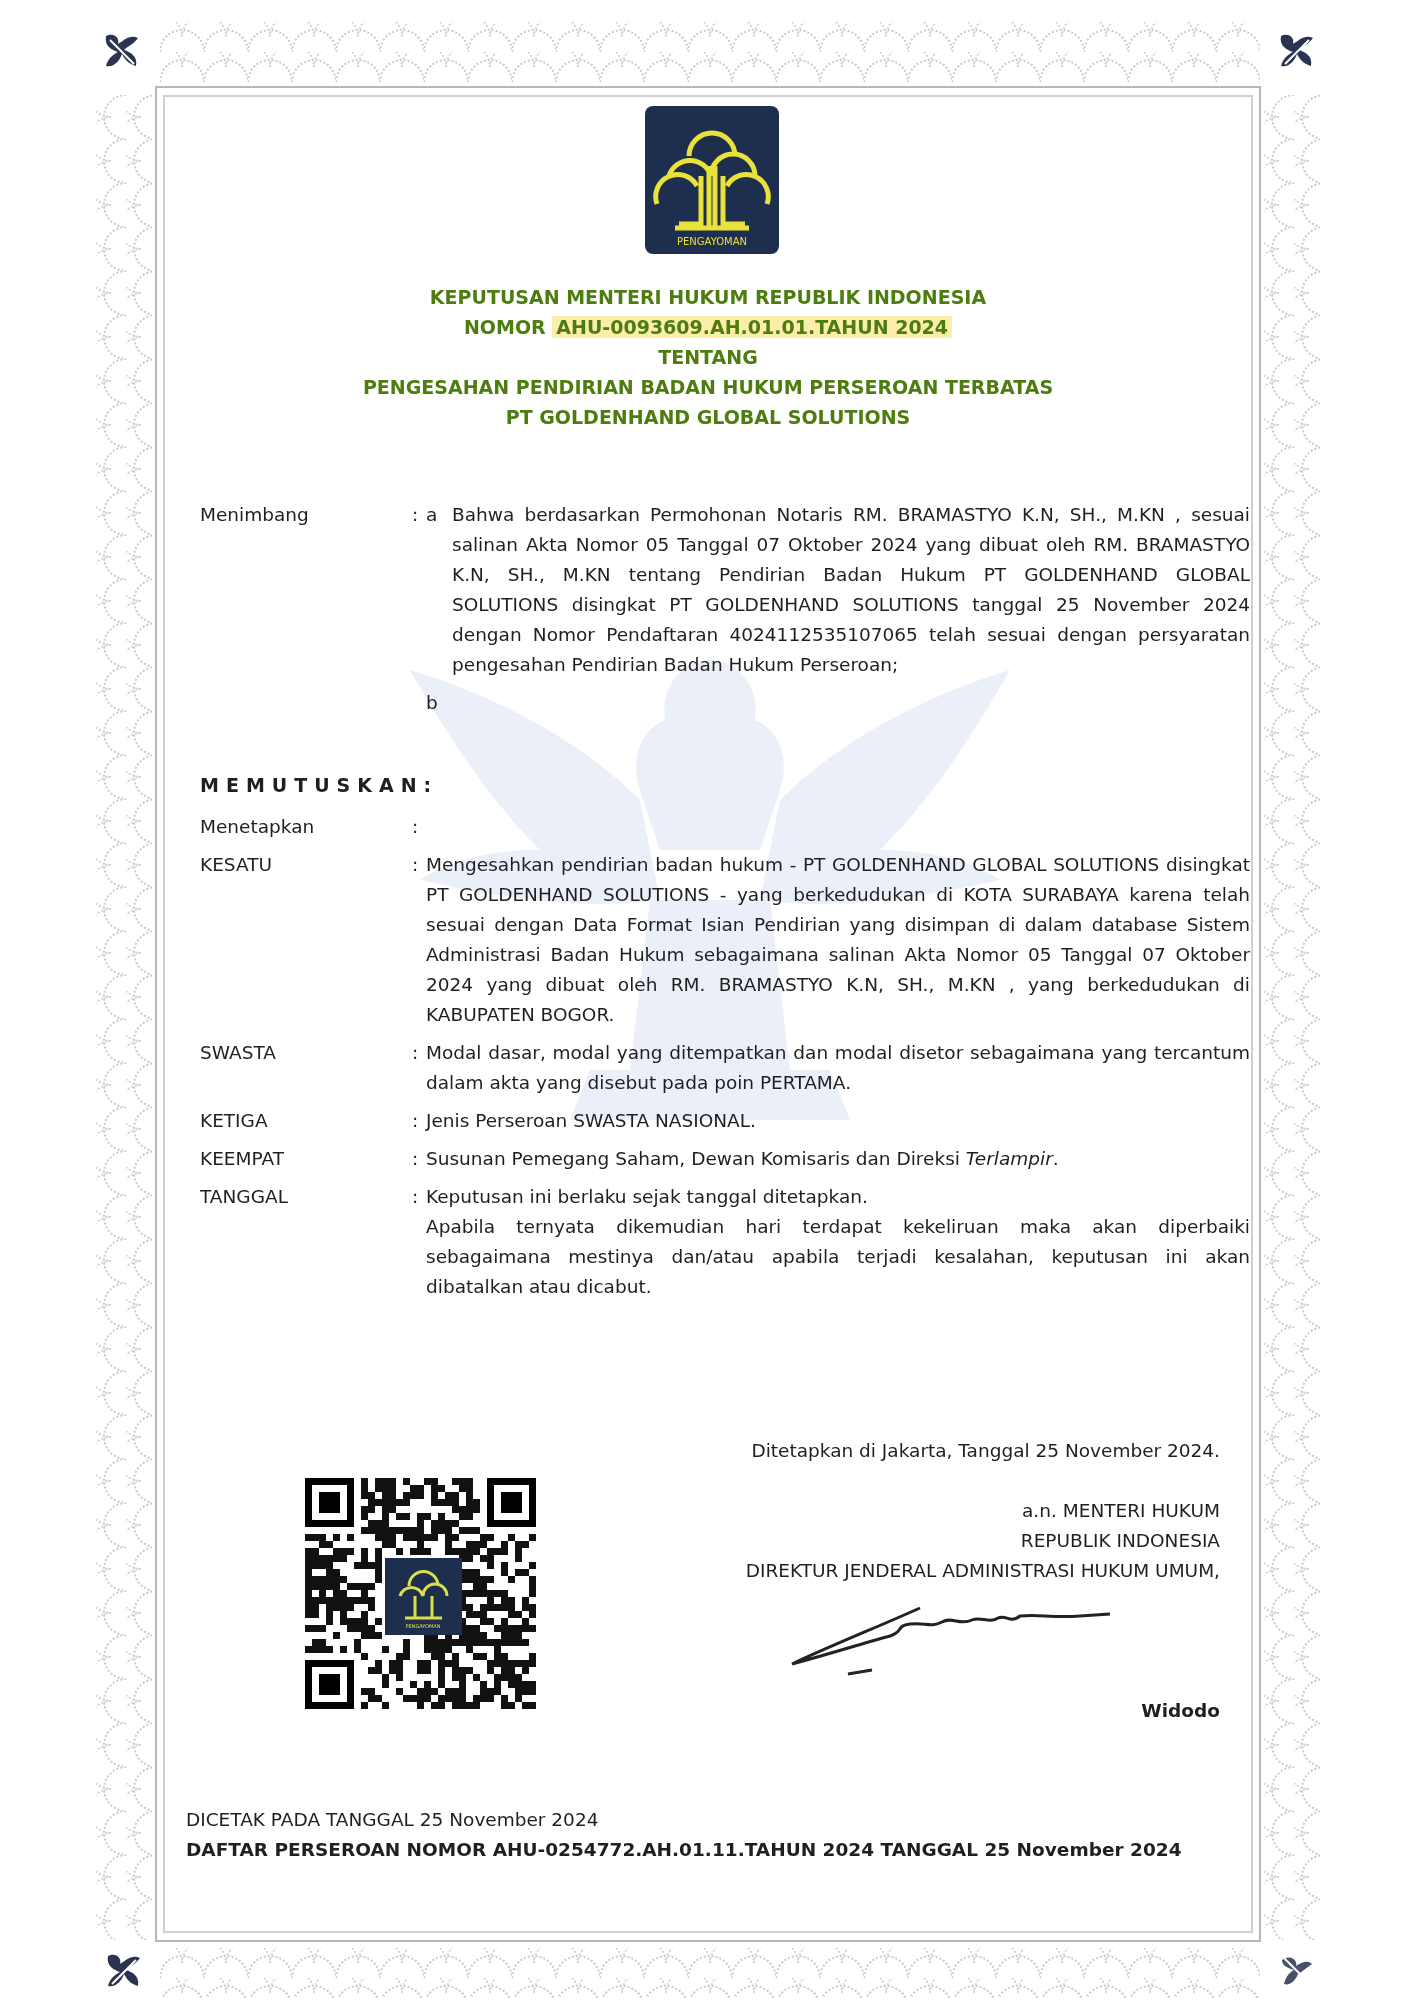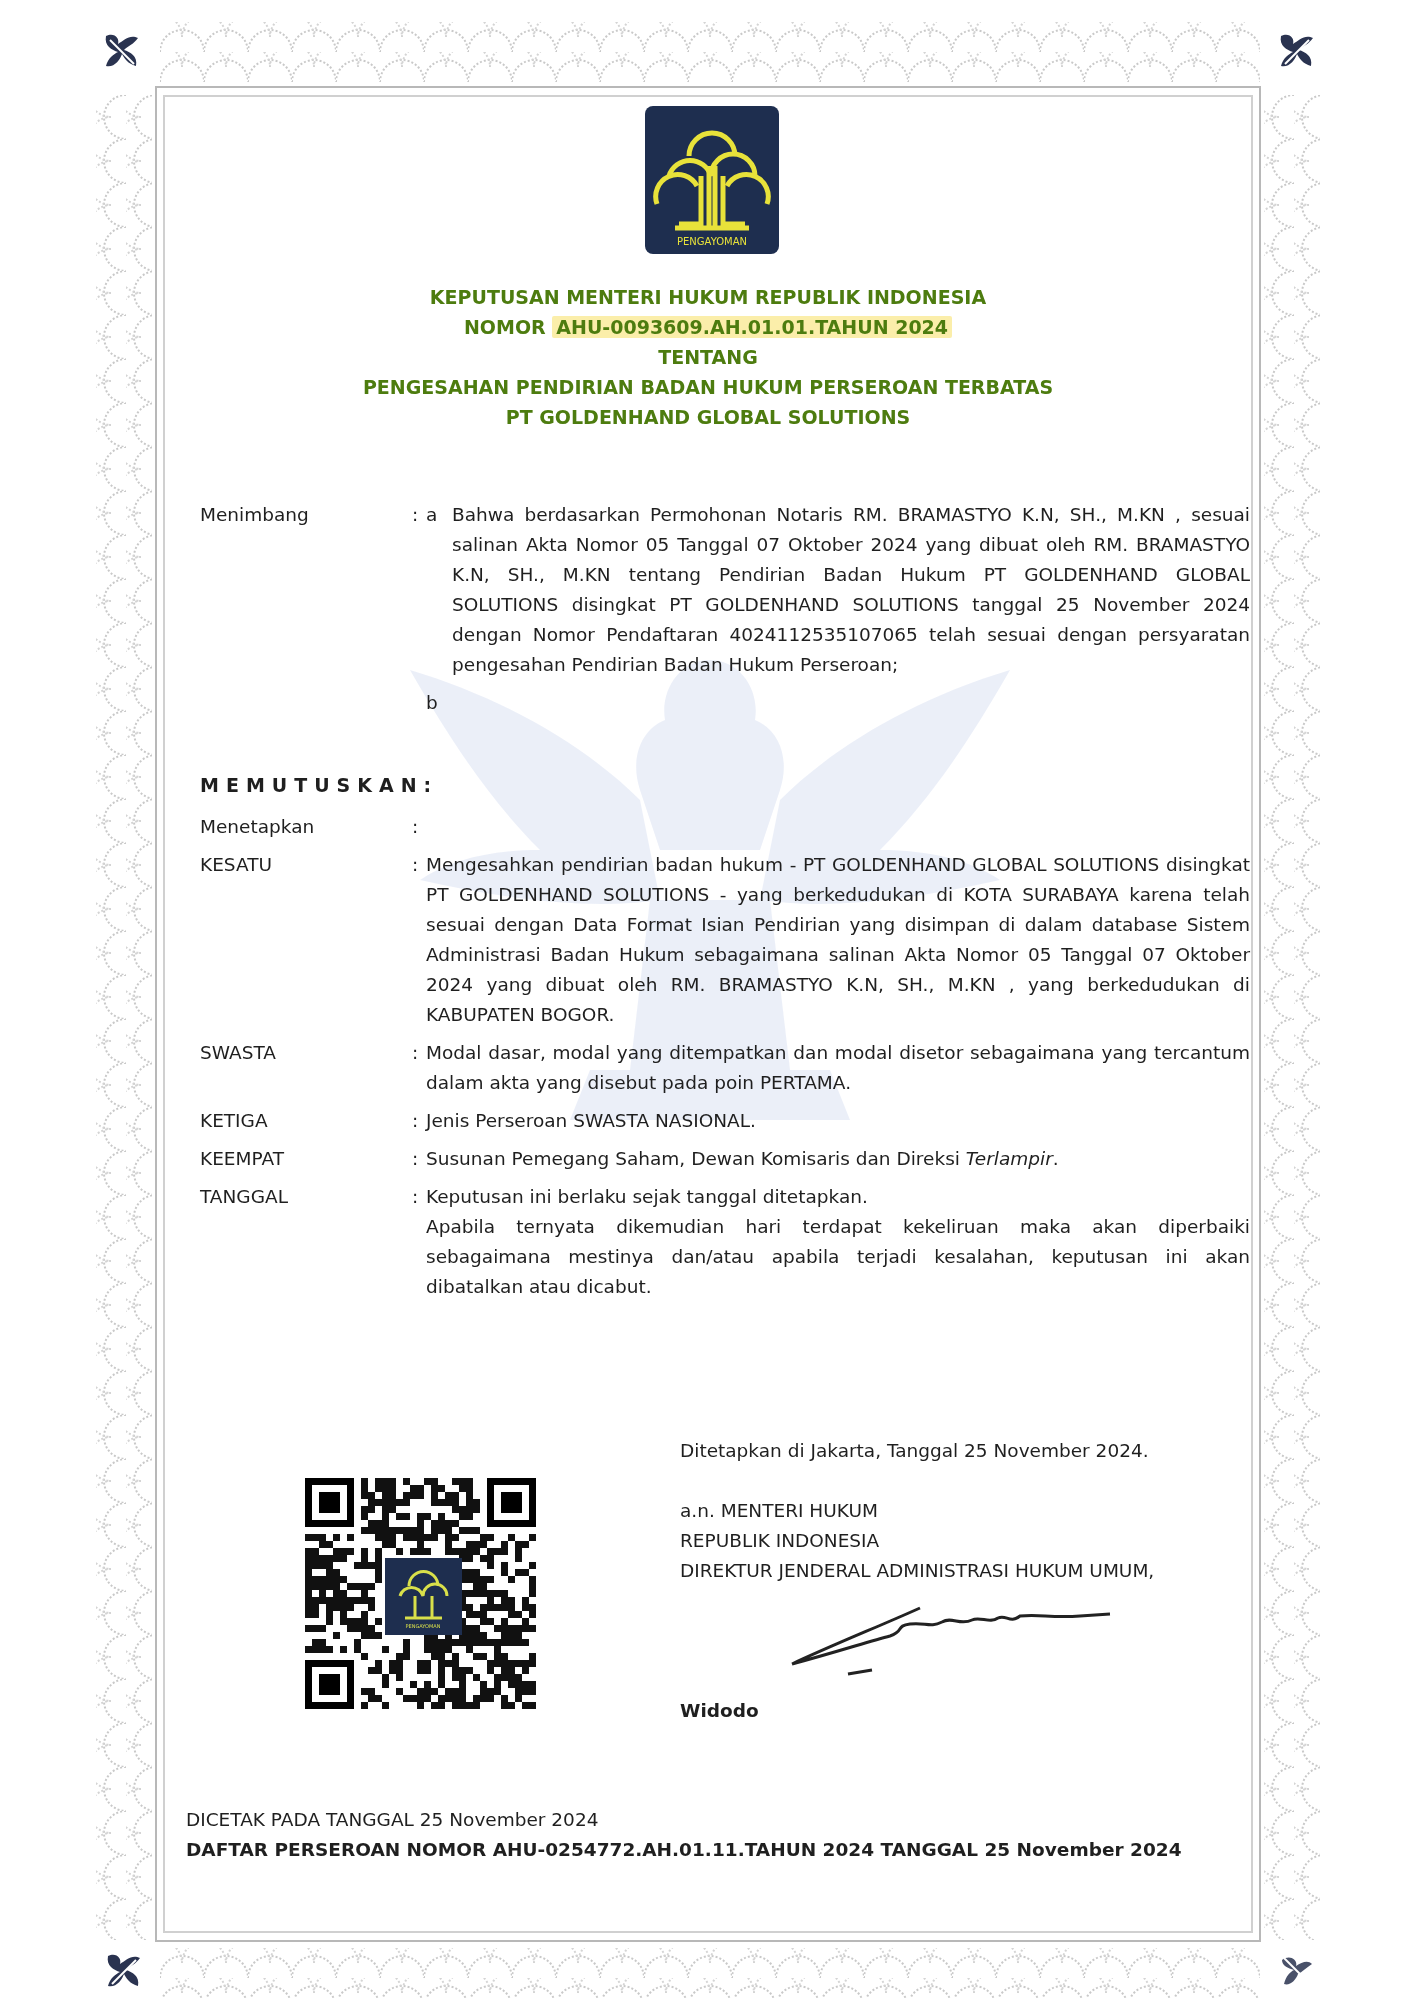--- a/index.html
+++ b/index.html
@@ -26,21 +26,21 @@
   .header .line { font-weight: bold; font-size: 19px; line-height: 30px; color: #4d7c0f; }
   .hl { background: #fbeeaa; padding: 0 4px; border-radius: 2px; }
   .body { position: absolute; left: 200px; top: 500px; width: 1050px; font-size: 18.5px; line-height: 30px; }
   .row { display: flex; }
   .label { width: 212px; flex-shrink: 0; }
   .colon { width: 14px; flex-shrink: 0; }
   .sub { width: 26px; flex-shrink: 0; }
   .text { flex: 1; text-align: justify; }
   .memutuskan { text-align: left; font-weight: bold; letter-spacing: 7px; font-size: 19px; margin: 52px 0 12px 0; }
   .gap { height: 8px; }
-  .sign { position: absolute; left: 680px; top: 1436px; width: 540px; text-align: left; font-size: 18.5px; line-height: 30px; }
+  .sign { position: absolute; left: 680px; top: 1436px; width: 540px; text-align: right; font-size: 18.5px; line-height: 30px; }
   .qr { position: absolute; left: 305px; top: 1478px; width: 234px; height: 232px; }
   .footer { position: absolute; left: 186px; top: 1762px; font-size: 18.5px; line-height: 30px; margin-top: 43px; }
   .footer .bold { font-weight: bold; }
 </style>
 </head>
 <body>
 
 <div class="band" style="left:160px;top:22px;width:1100px;height:60px;">
   <svg viewBox="0 0 1100 60" preserveAspectRatio="none">
     <defs>

